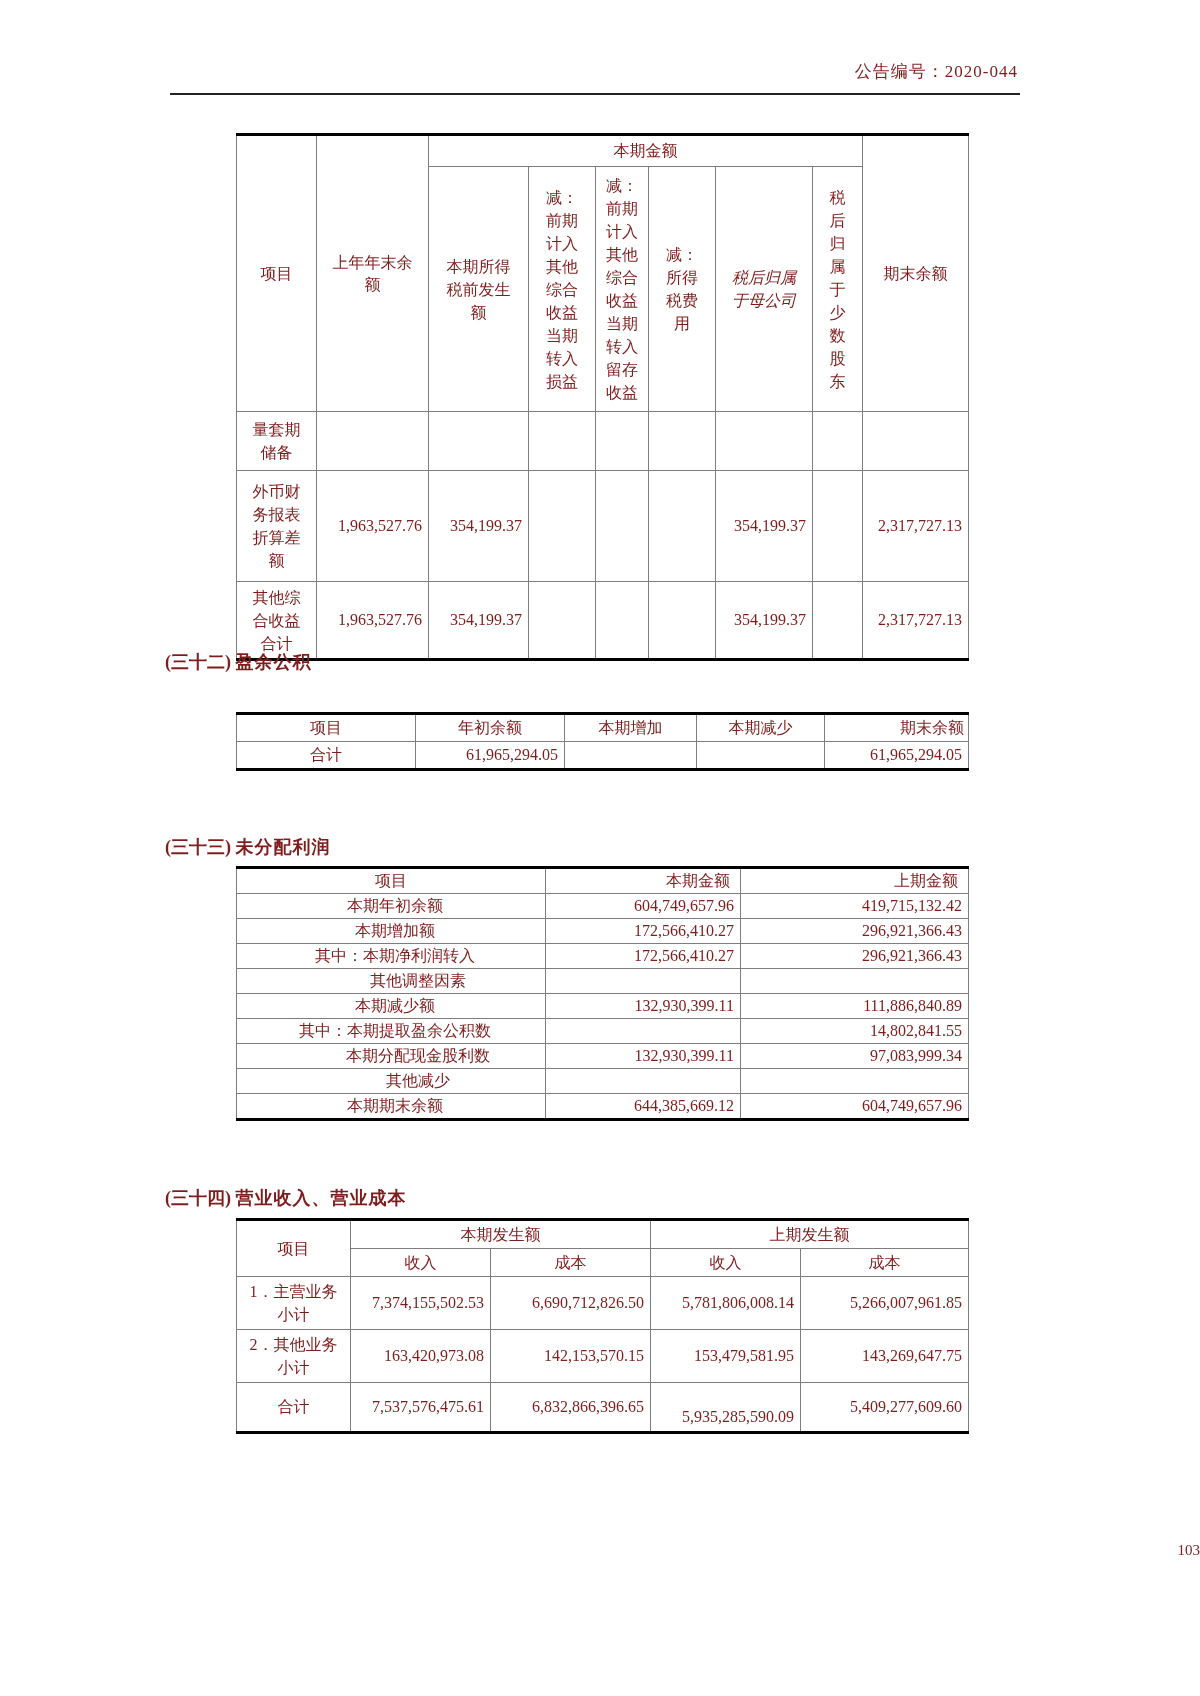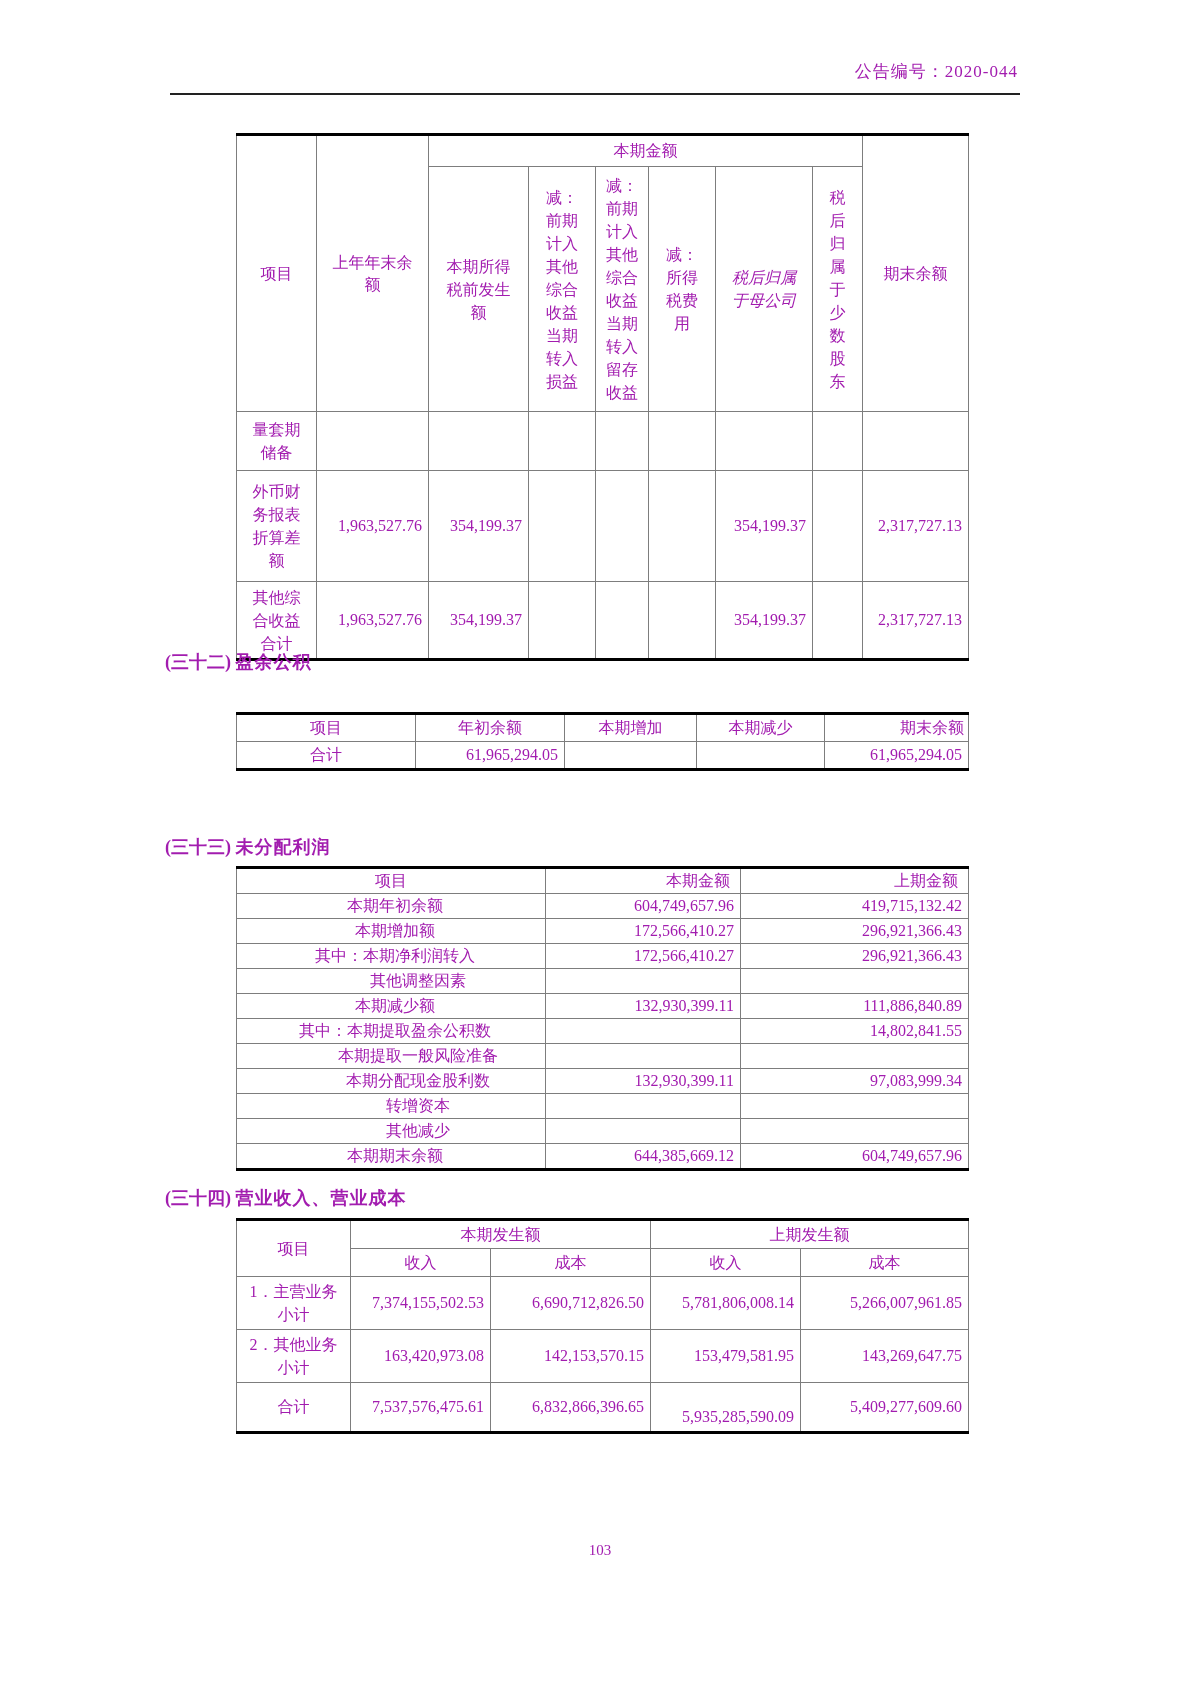--- a/index.html
+++ b/index.html
@@ -1,17 +1,17 @@
 <!DOCTYPE html>
 <html><head>
 <meta charset="utf-8">
 <style>
   html,body { margin:0; padding:0; background:#ffffff; }
   .page { position:relative; width:1200px; height:1696px; background:#fff;
-          font-family:"Liberation Serif","DejaVu Serif",serif; color:#a21caf; overflow:hidden; }
+          font-family:"Liberation Serif","DejaVu Serif",serif; color:#7f1d1d; overflow:hidden; }
 
   .notice { position:absolute; top:60px; left:0; width:1018px; text-align:right;
             font-size:17px; letter-spacing:1px; }
   .rule   { position:absolute; top:93px; left:170px; width:850px; height:2px; background:#222; }
 
   table.fin { position:absolute; left:236px; border-collapse:collapse; table-layout:fixed;
               border-top:3px solid #000; border-bottom:3px solid #000; }
   table.fin td { border:1px solid #7d7d7d; font-size:16px; vertical-align:middle;
                  overflow:hidden; padding:1px 4px; line-height:22px; }
 
@@ -56,21 +56,21 @@
   .t4 .lbl4 { padding-left:8px; padding-right:8px; line-height:23px; }
   .drop { position:relative; top:10px; }
 
   .sec-head { position:absolute; left:165px; font-size:18px; font-weight:bold; }
   .sec-num  { font-family:"Liberation Serif","DejaVu Serif",serif; }
   .sec-title{ font-family:"Liberation Sans","DejaVu Sans",sans-serif; letter-spacing:1px; }
   .h32 { top:650px; }
   .h33 { top:835px; }
   .h34 { top:1186px; }
 
-  .pageno { position:absolute; top:1542px; left:0; width:1200px; text-align:center;
+  .pageno { position:absolute; top:1542px; left:0; width:1200px; text-align:right;
             font-size:15px; }
 </style>
 </head>
 <body>
 
 <div class="page">
 
   <div class="notice">公告编号：2020-044</div>
   <div class="rule"></div>
 
@@ -209,33 +209,23 @@
       <td class="al lbl">本期减少额</td>
       <td class="num">132,930,399.11</td>
       <td class="num">111,886,840.89</td>
     </tr>
     <tr>
       <td class="al lbl">其中：本期提取盈余公积数</td>
       <td class="num"></td>
       <td class="num">14,802,841.55</td>
     </tr>
     <tr>
-      <td class="al ind">本期提取一般风险准备</td>
-      <td class="num"></td>
-      <td class="num"></td>
-    </tr>
-    <tr>
       <td class="al ind">本期分配现金股利数</td>
       <td class="num">132,930,399.11</td>
       <td class="num">97,083,999.34</td>
-    </tr>
-    <tr>
-      <td class="al ind">转增资本</td>
-      <td class="num"></td>
-      <td class="num"></td>
     </tr>
     <tr>
       <td class="al ind">其他减少</td>
       <td class="num"></td>
       <td class="num"></td>
     </tr>
     <tr>
       <td class="al lbl">本期期末余额</td>
       <td class="num">644,385,669.12</td>
       <td class="num">604,749,657.96</td>

